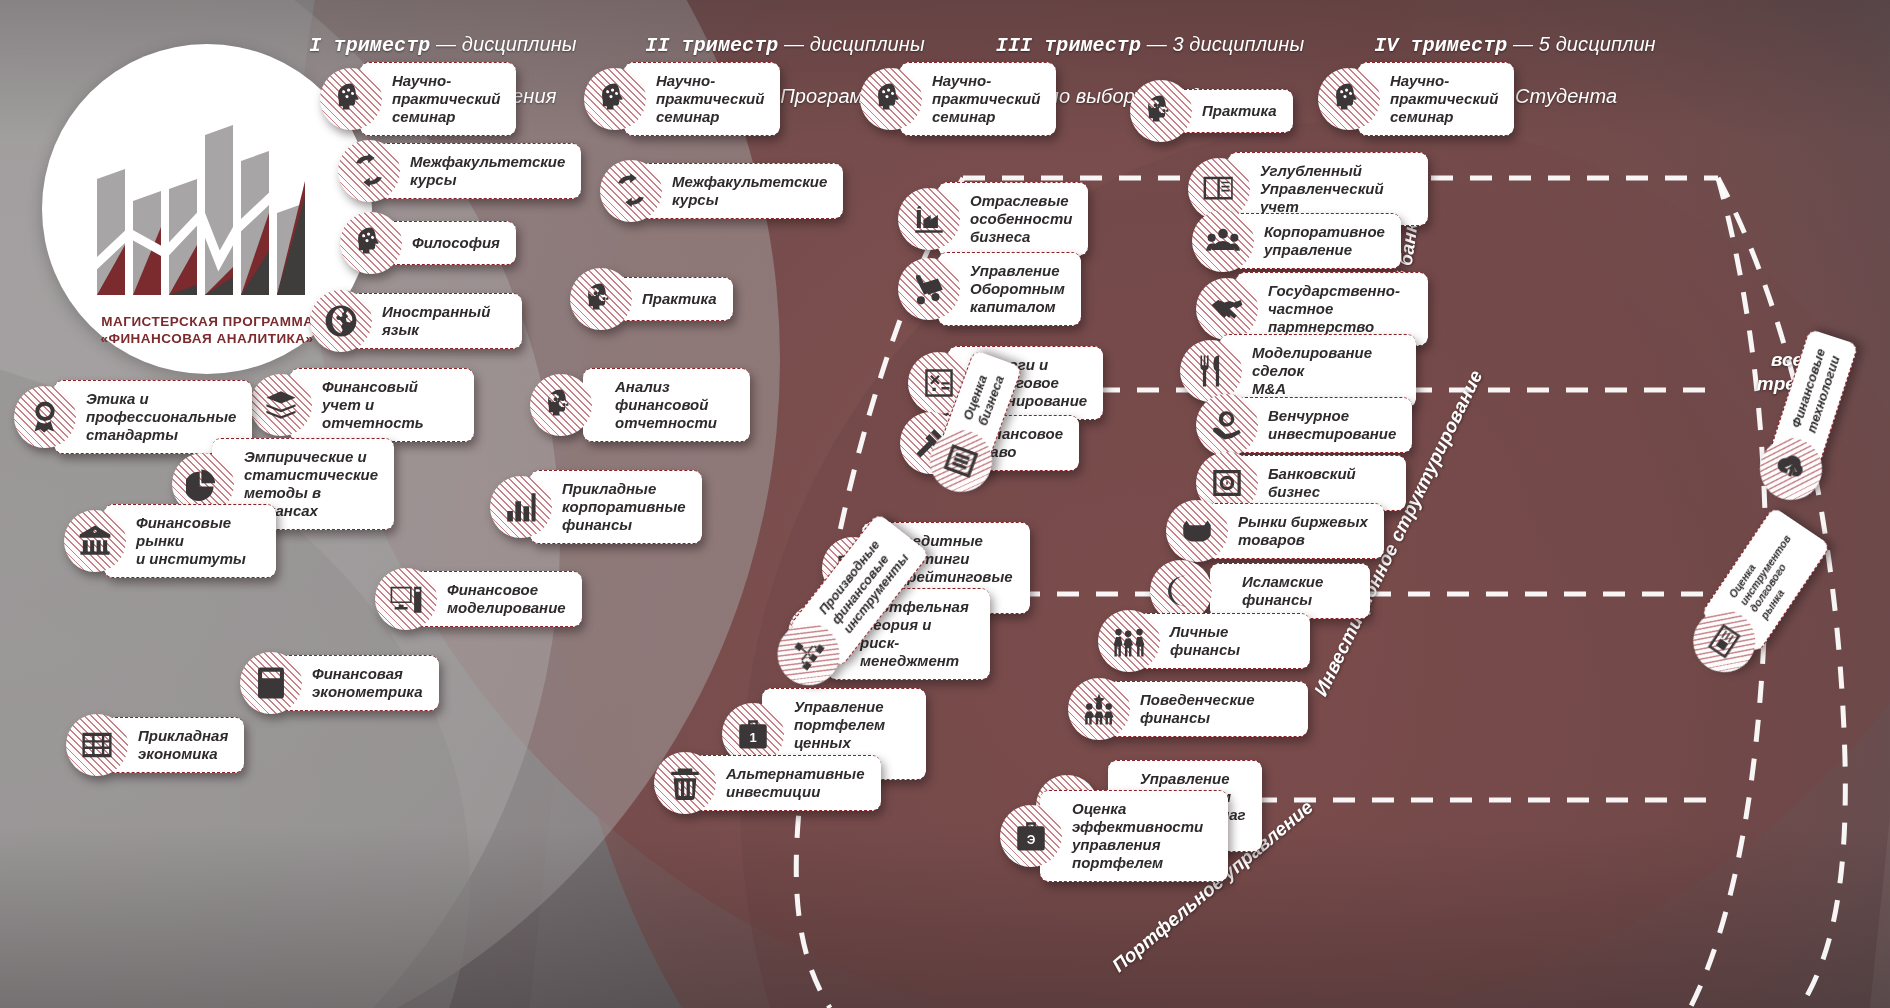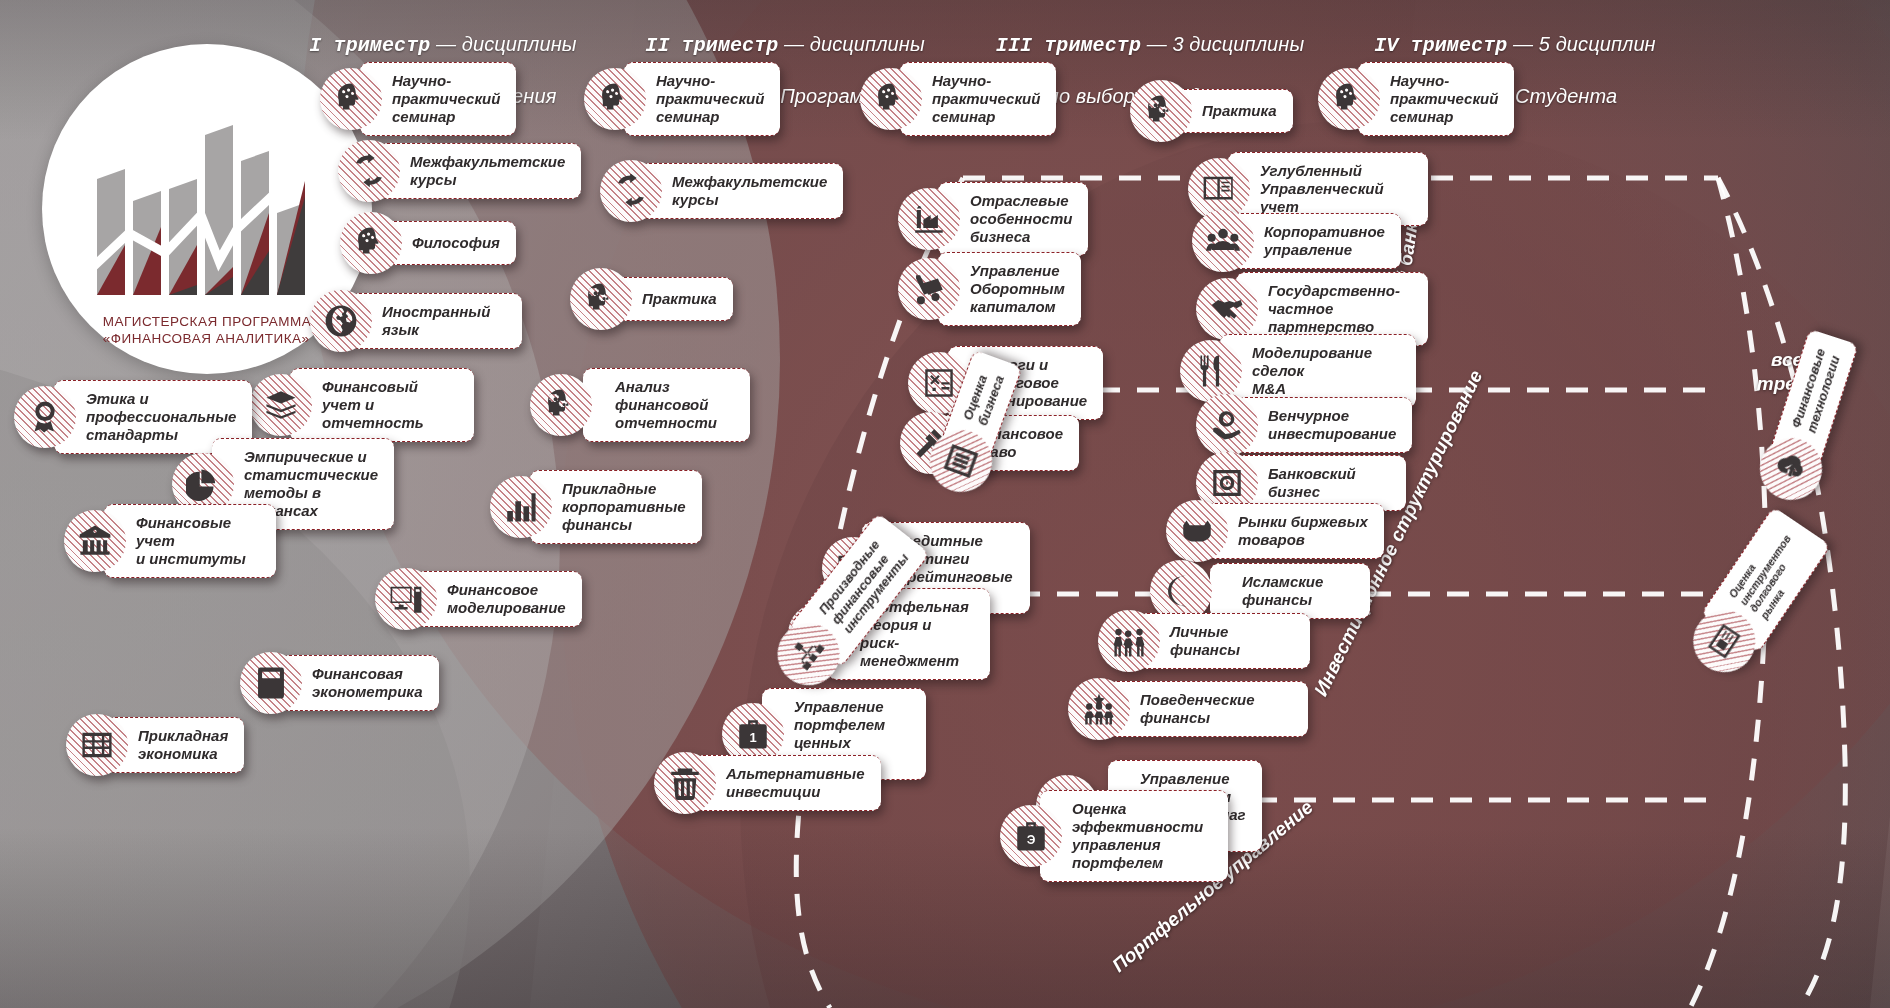--- a/index.html
+++ b/index.html
@@ -98,23 +98,23 @@
     background: #ffffff;
     box-shadow: 0 4px 16px rgba(0,0,0,.22);
     display: flex; flex-direction: column;
     align-items: center; justify-content: flex-end;
     padding-bottom: 26px;
   }
   #logo-mark { width: 240px; height: 190px; display:block; }
   .logo-text {
     color: #7b2a2e;
     font-size: 13.5px;
-    font-weight: normal;
+    font-weight: bold;
     letter-spacing: .5px;
-    text-align: left;
+    text-align: right;
     line-height: 1.3;
     margin-top: 6px;
   }
 
   
   .card {
     position: absolute;
     display: flex;
     align-items: center;
     filter: drop-shadow(3px 5px 5px rgba(30,20,22,.45));
@@ -458,21 +458,21 @@
     <div class="body">Эмпирические и
 статистические
 методы в финансах</div>
   </div>
   <div class="card" style="left:64px; top:504px; width:212px;">
     <div class="ico">
         <svg viewBox="0 0 42 42">
           <use href="#i-bank"></use>
         </svg>
       </div>
-    <div class="body">Финансовые учет
+    <div class="body">Финансовые рынки
 и институты</div>
   </div>
   <div class="card" style="left:375px; top:568px; width:222px;">
     <div class="ico">
         <svg viewBox="0 0 42 42">
           <use href="#i-computer"></use>
         </svg>
       </div>
     <div class="body">Финансовое
 моделирование</div>

